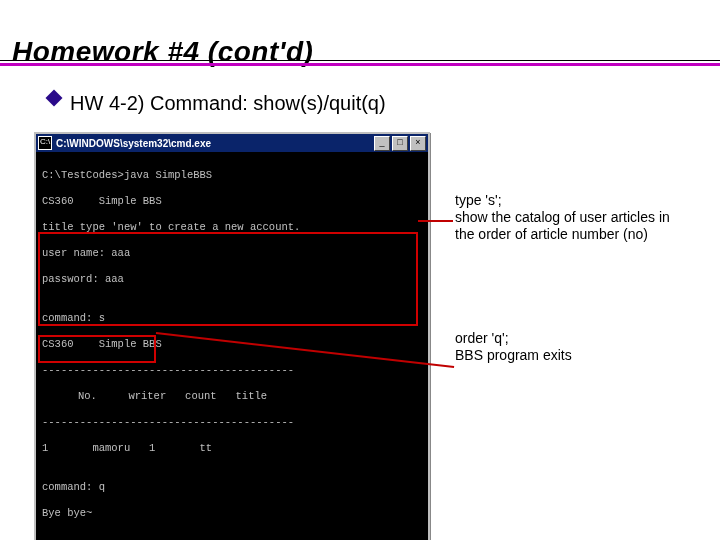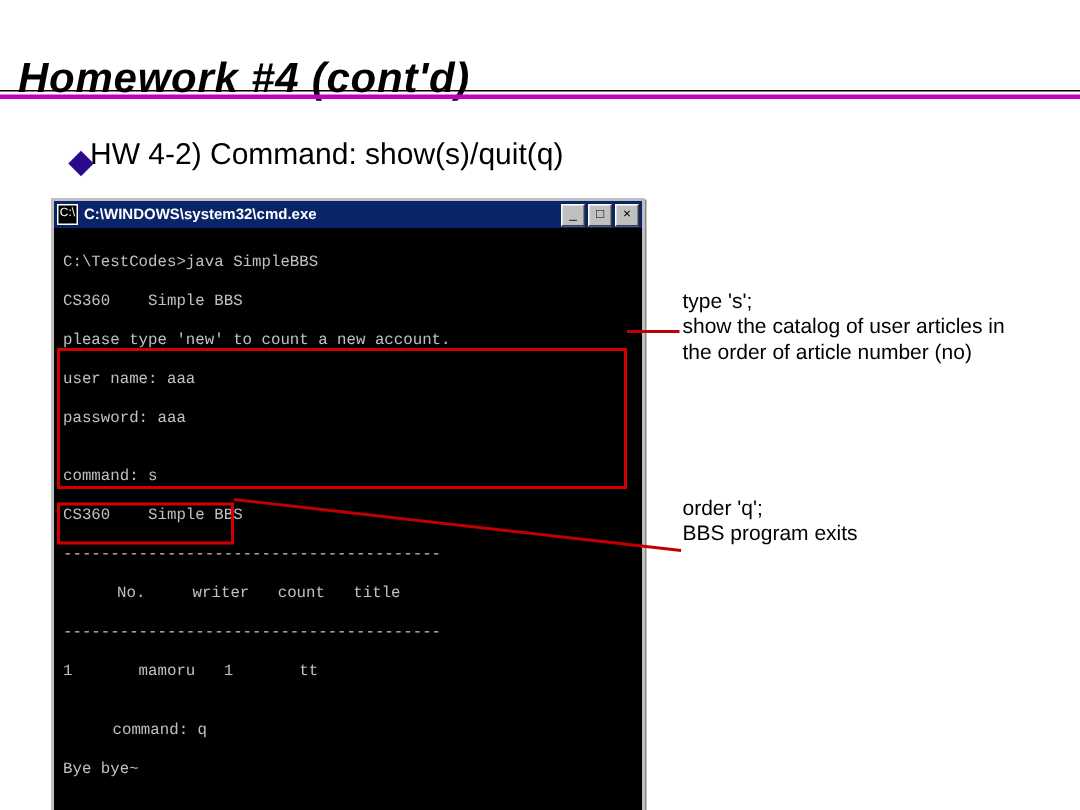--- a/index.html
+++ b/index.html
@@ -41,21 +41,22 @@
     left: 0; top: 3px;
     width: 100%;
     height: 3px;
     background: #c000c0;
   }
   .bullet-row {
     position: absolute;
     left: 48px;
     top: 92px;
     display: flex;
-    align-items: flex-end;
+    align-items: flex-start;
+    gap: 10px;
   }
   .bullet-diamond {
     width: 12px;
     height: 12px;
     background: #2a0a8a;
     transform: rotate(45deg);
   }
   .bullet-text {
     font-size: 20px;
   }
@@ -176,32 +177,32 @@
     </div>
     <div class="cmd-buttons">
       <div class="cmd-btn">_</div>
       <div class="cmd-btn">□</div>
       <div class="cmd-btn">×</div>
     </div>
   </div>
   <div class="cmd-body">
 <span style="display: block;">C:\TestCodes&gt;java SimpleBBS</span>
 <span style="display: block;">CS360    Simple BBS</span>
-<span style="display: block;">please type 'new' to count a new account.</span>
+<span style="display: block;">title type 'new' to create a new account.</span>
 <span style="display: block;">user name: aaa</span>
 <span style="display: block;">password: aaa</span>
 <span style="display: block;"></span>
 <span style="display: block;">command: s</span>
 <span style="display: block;">CS360    Simple BBS</span>
 <span style="display: block;">----------------------------------------</span>
 <span style="display: block; padding-left: 36px;">No.     writer   count   title</span>
 <span style="display: block;">----------------------------------------</span>
 <span style="display: block;">1       mamoru   1       tt</span>
 <span style="display: block;"></span>
-<span style="display: block; margin-left: 33px;">command: q</span>
+<span style="display: block;">command: q</span>
 <span style="display: block;">Bye bye~</span>
     
     <div class="hl-box" style="left:2px; top:80px; width:380px; height:94px;"></div>
     <div class="hl-box" style="left:2px; top:183px; width:118px; height:28px;"></div>
   </div>
 </div>
 
 <div class="callout-line" style="left:418px; top:220px; width:35px;"></div>
 <div class="callout-line" style="left:156px; top:332px; width:300px; transform: rotate(6.5deg);"></div>
 

